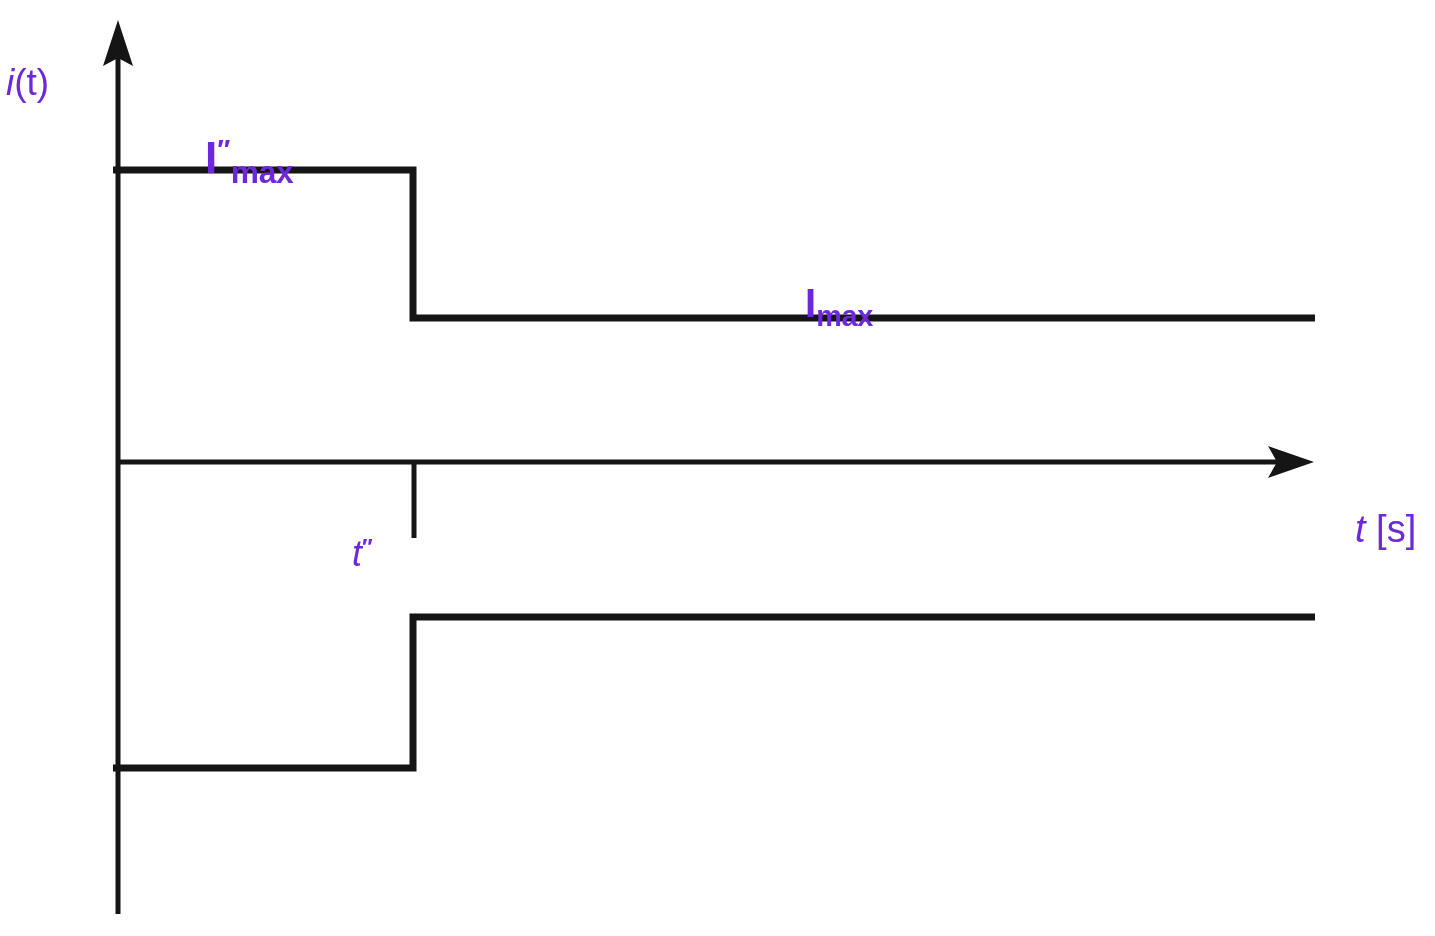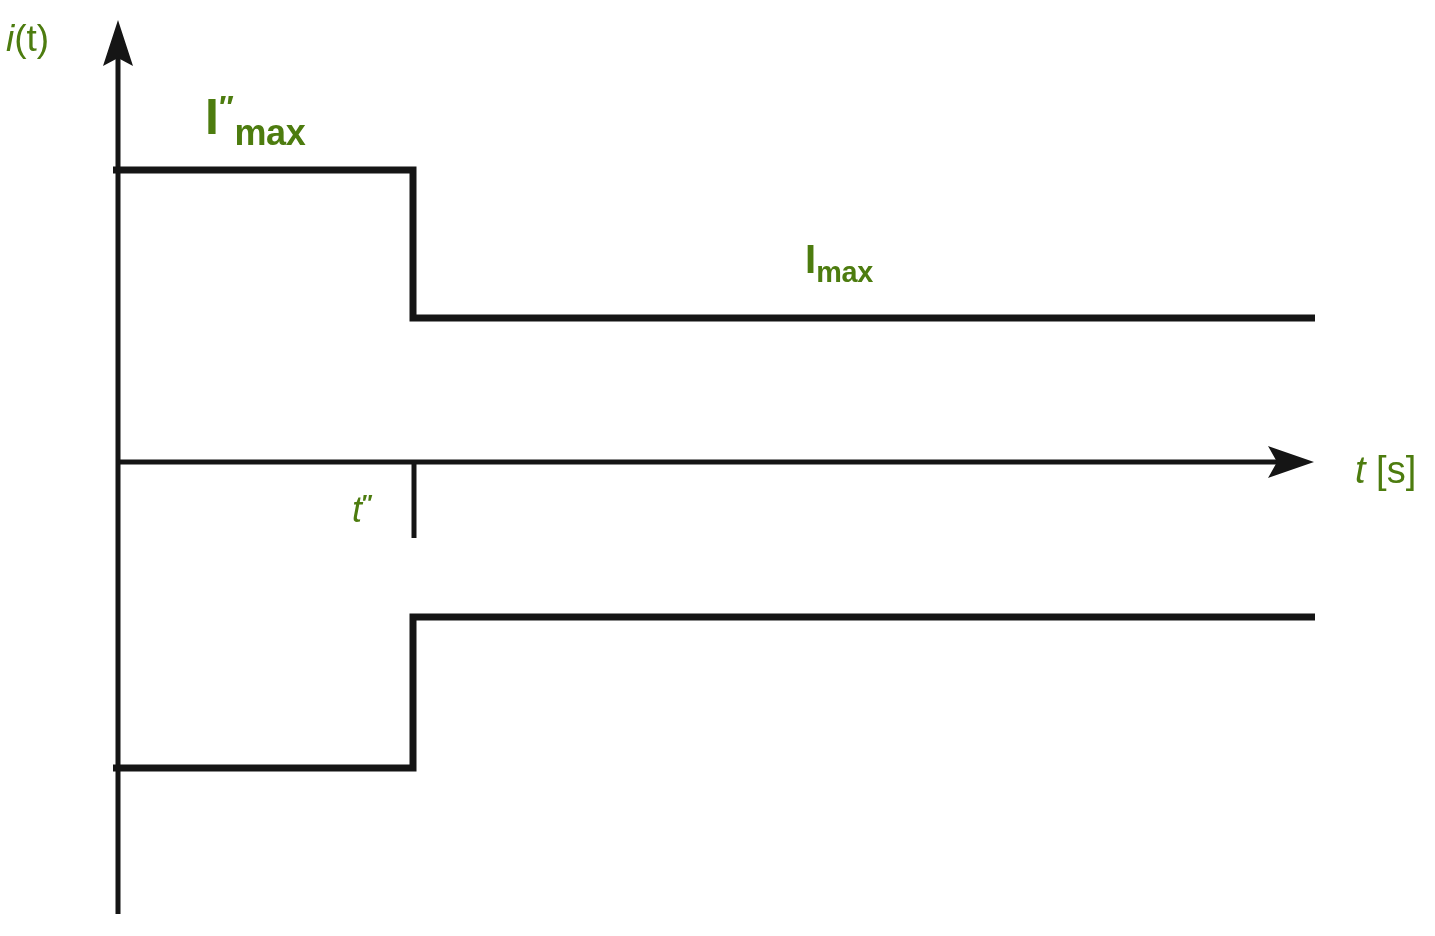--- a/index.html
+++ b/index.html
@@ -21,60 +21,61 @@
   #plot-svg {
     position: absolute;
     left: 0;
     top: 0;
     width: 1435px;
     height: 936px;
     display: block;
   }
   .fig-label {
     position: absolute;
-    color: #4d7c0f;
+    color: #6d28d9;
     white-space: nowrap;
     line-height: 1;
     user-select: none;
+    margin-top: 44px;
   }
   
   #label-yaxis {
     left: 6px;
     top: 20px;
     font-size: 37px;
   }
   #label-yaxis .ital {
     font-style: italic;
   }
   
   #label-isubtransient {
     left: 205px;
     top: 92px;
-    font-size: 50px;
+    font-size: 44px;
     font-weight: 600;
   }
   
   #label-isteady {
     left: 805px;
     top: 239px;
     font-size: 40px;
     font-weight: 600;
     text-align: right;
   }
   
   #label-tsubtransient {
     left: 352px;
     top: 492px;
     font-size: 36px;
     font-style: italic;
   }
   
   #label-xaxis {
     left: 1355px;
-    top: 451px;
+    top: 466px;
     font-size: 38px;
   }
   #label-xaxis .ital {
     font-style: italic;
   }
   .sub {
     font-size: 0.72em;
     font-style: normal;
     font-weight: 600;
     vertical-align: -0.30em;

